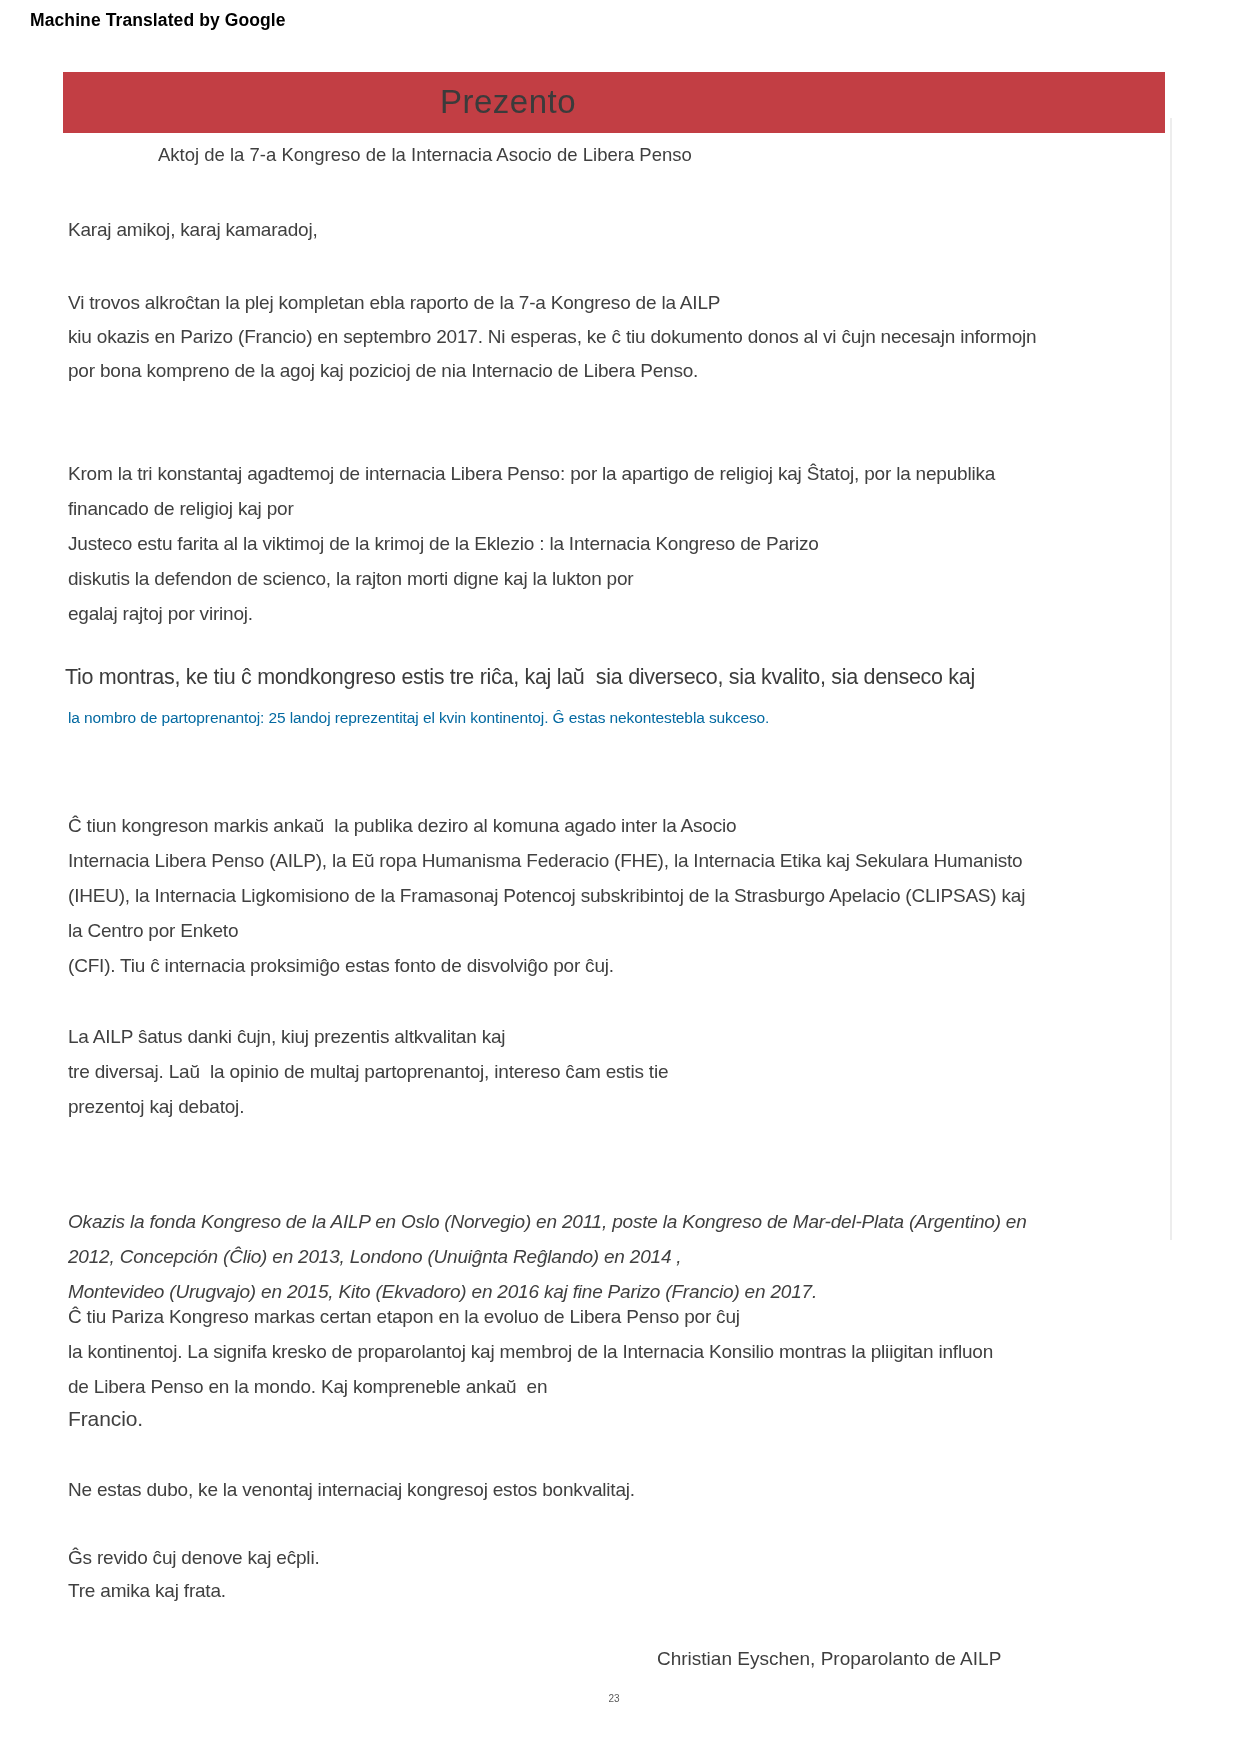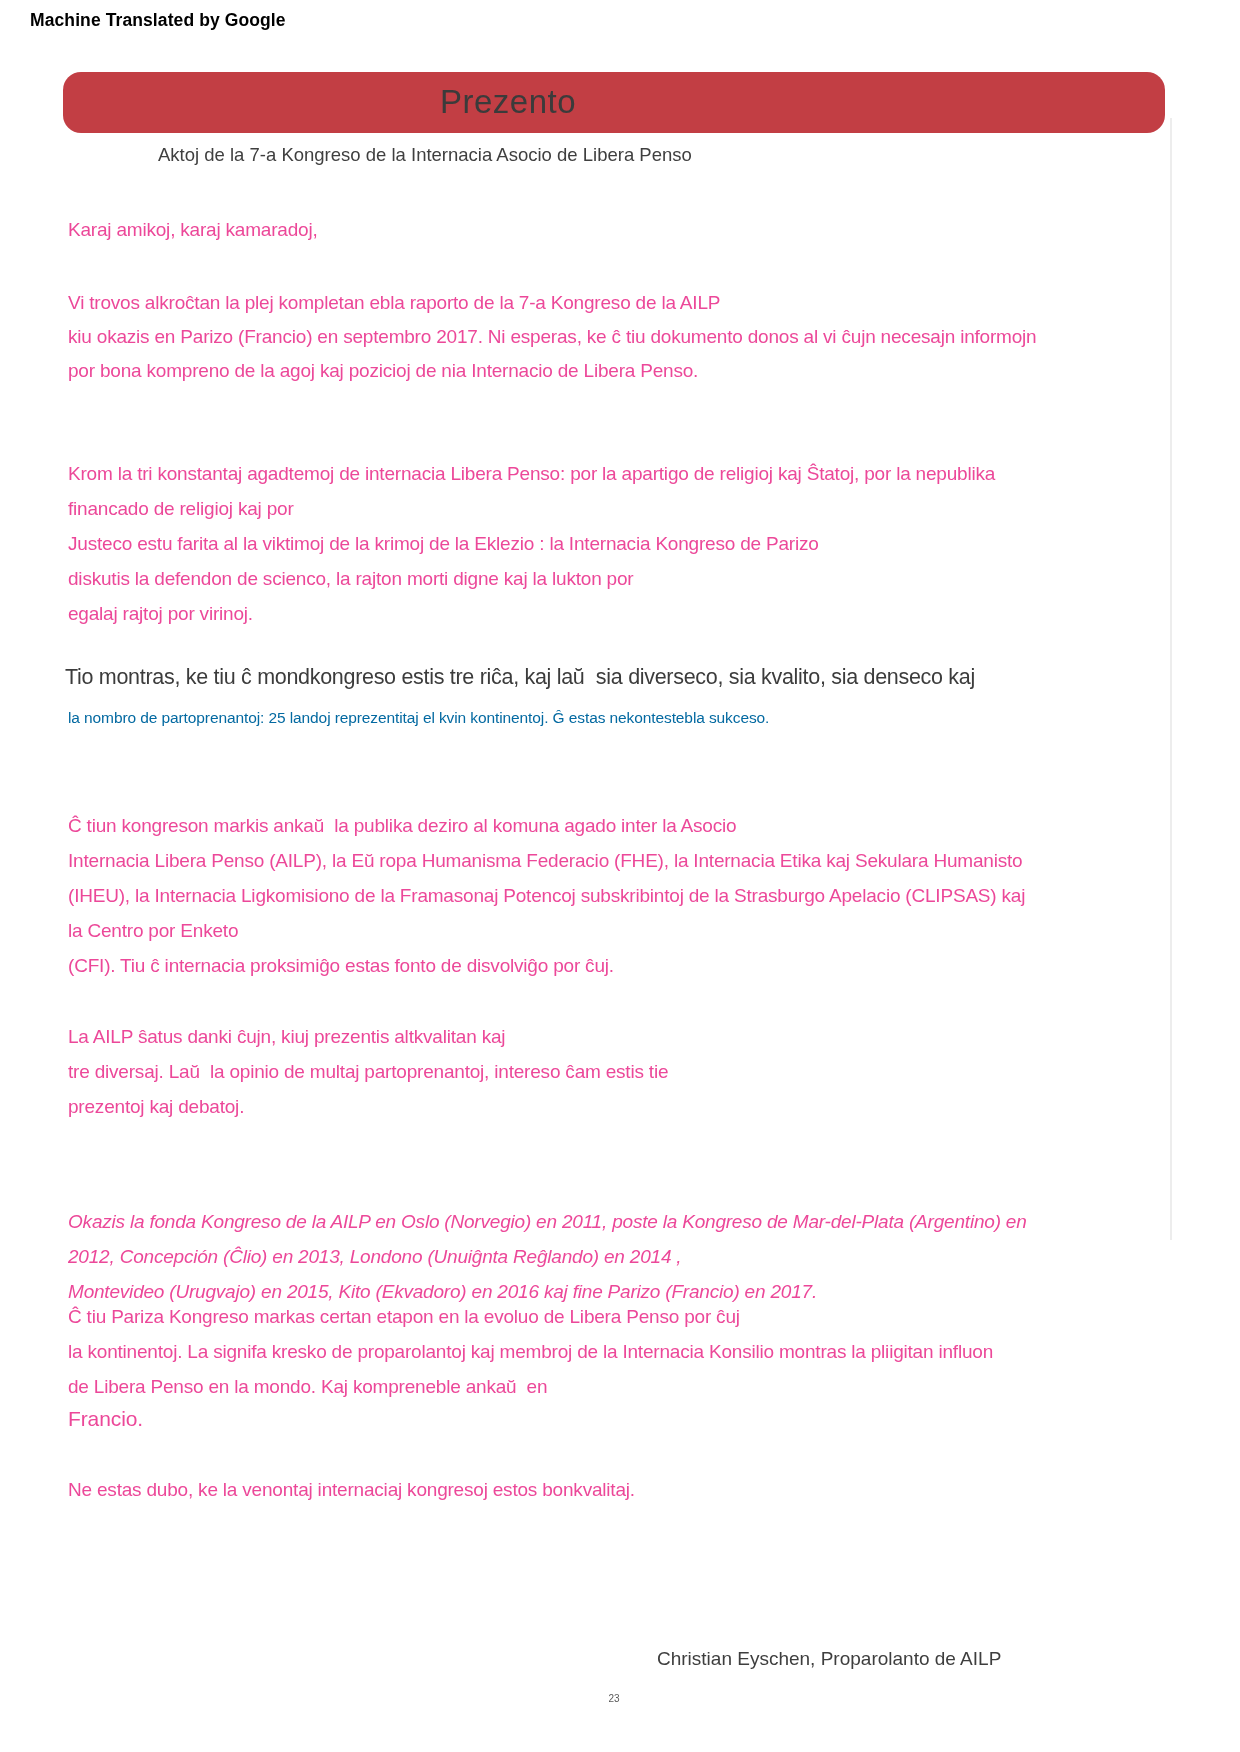--- a/index.html
+++ b/index.html
@@ -9,33 +9,32 @@
     overflow:hidden;
   }
   .line { white-space:pre; }
   .watermark {
     position:absolute; left:30px; top:10px;
     font-size:17.5px; font-weight:700; color:#000000; letter-spacing:0.1px;
   }
   .banner {
     position:absolute; left:63px; top:72px; width:1102px; height:61px;
     background:#c23e44;
-    border-radius:18px;
   }
   .banner-title {
     width:100%; height:61px; line-height:60px; text-align:center;
     padding-right:212px; box-sizing:border-box;
     font-size:33px; color:#3b3b3b; letter-spacing:0.5px;
   }
   .subtitle {
     position:absolute; left:158px; top:144px; font-size:18.5px; color:#3f3f3f;
   }
   .body-block {
     position:absolute; left:68px; font-size:19px; line-height:35px;
-    letter-spacing:-0.2px; color:#ec4899;
+    letter-spacing:-0.2px; color:#404040;
   }
   .salutation { top:212px; }
   .p1 { top:286px; line-height:34px; }
   .p2 { top:456px; }
   .big-line {
     position:absolute; left:65px; top:665px; font-size:21.5px;
     letter-spacing:-0.3px; color:#3c3c3c;
   }
   .small-line {
     position:absolute; left:68px; top:709px; font-size:15.5px;
@@ -116,20 +115,24 @@
     <div class="line">Ĉ tiu Pariza Kongreso markas certan etapon en la evoluo de Libera Penso por ĉuj</div>
     <div class="line">la kontinentoj. La signifa kresko de proparolantoj kaj membroj de la Internacia Konsilio montras la pliigitan influon</div>
     <div class="line">de Libera Penso en la mondo. Kaj kompreneble ankaŭ  en</div>
     <div class="line emphasis-line">Francio.</div>
   </div>
 
   <div class="body-block p7">
     <div class="line">Ne estas dubo, ke la venontaj internaciaj kongresoj estos bonkvalitaj.</div>
   </div>
 
+  <div class="body-block p8">
+    <div class="line">Ĝs revido ĉuj denove kaj eĉpli.</div>
+    <div class="line">Tre amika kaj frata.</div>
+  </div>
 
   <div class="signature">Christian Eyschen, Proparolanto de AILP</div>
 
   <div class="page-number">23</div>
 
   <div class="edge-rule"></div>
 
 </div>
 
 </body></html>

